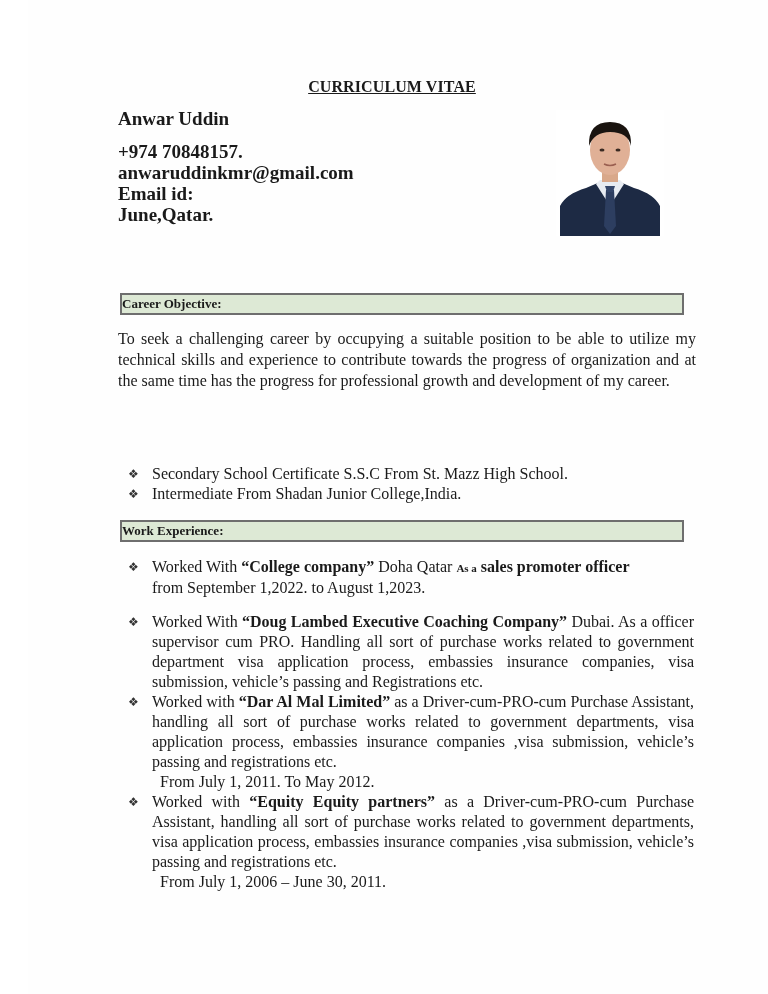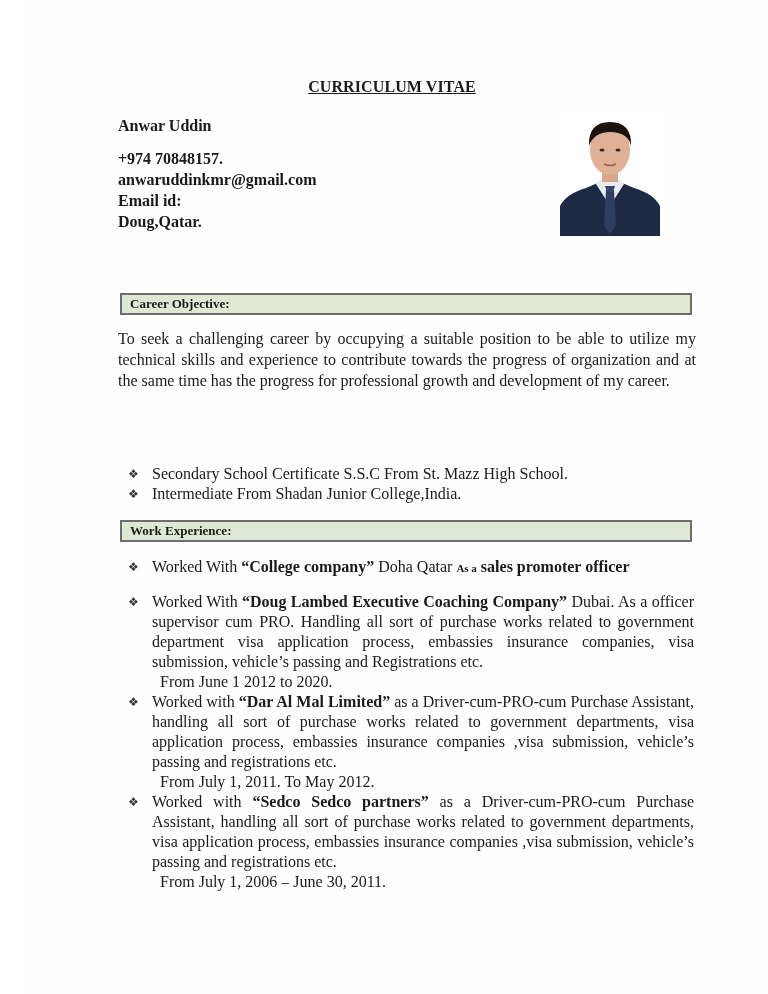--- a/index.html
+++ b/index.html
@@ -30,23 +30,23 @@
       text-align: center;
       font-weight: bold;
       font-size: 16px;
       text-decoration: underline;
       letter-spacing: 0.1px;
     }
     .title span { margin-left: 0; position: relative; left: -20px; }
     .contact {
       position: absolute;
       left: 90px;
-      top: 115px;
+      top: 108px;
       font-weight: bold;
-      font-size: 16px;
+      font-size: 19px;
       line-height: 21px;
     }
     .contact .gap { height: 12px; }
     .photo {
       position: absolute;
       left: 528px;
       top: 110px;
       width: 108px;
       height: 126px;
       background: #ffffff;
@@ -54,21 +54,21 @@
     .section-header {
       position: absolute;
       left: 92px;
       width: 560px;
       height: 18px;
       background: #dde9d5;
       border: 2px solid #6e6e6e;
       font-weight: bold;
       font-size: 13px;
       line-height: 18px;
-      padding-left: 8px;
+      padding-left: 0;
       box-sizing: content-box;
     }
     .para {
       position: absolute;
       left: 90px;
       width: 578px;
       font-size: 16px;
       line-height: 21px;
       text-align: justify;
     }
@@ -109,21 +109,21 @@
   <div class="title">
     <span>CURRICULUM VITAE</span>
   </div>
 
   <div class="contact">
     <div>Anwar Uddin</div>
     <div class="gap"></div>
     <div>+974 70848157.</div>
     <div>anwaruddinkmr@gmail.com</div>
     <div>Email id:</div>
-    <div>Doug,Qatar.</div>
+    <div>June,Qatar.</div>
   </div>
 
   <div class="photo">
     <svg width="108" height="126" viewBox="0 0 108 126">
       <rect x="0" y="0" width="108" height="126" fill="#ffffff"></rect>
 
       <path d="M4 126 L4 96 Q10 84 30 78 L44 72 L64 72 L78 78 Q98 84 104 96 L104 126 Z" fill="#1d2a44"></path>
 
       <path d="M40 74 L54 96 L68 74 L64 70 L44 70 Z" fill="#e8ecf2"></path>
 
@@ -160,31 +160,31 @@
   </ul>
 
   <div class="section-header" style="top:520px;">
     <span>Work Experience:</span>
   </div>
 
   <ul class="bullets" style="top:557px;">
     <li style="margin-bottom:14px;">
       <span class="bullet-icon">❖</span>
       <span>Worked  With </span><b>“College company”</b><span> Doha Qatar </span><span class="small-caps">As a</span><b> sales promoter officer</b>
+      <span class="period" style="padding-left:0;">from September 1,2022. to August 1,2023.</span>
     </li>
     <li>
       <span class="bullet-icon">❖</span>
       <span>Worked With </span><b>“Doug Lambed Executive Coaching Company”</b><span> Dubai. As a officer supervisor cum PRO. Handling all sort of purchase works related to government department visa application process, embassies insurance companies, visa submission, vehicle’s passing and Registrations etc.</span>
-      <span class="period">From June 1 2012 to 2020.</span>
     </li>
     <li>
       <span class="bullet-icon">❖</span>
       <span>Worked with </span><b>“Dar Al Mal Limited”</b><span> as a Driver-cum-PRO-cum Purchase Assistant, handling all sort of purchase works related to government departments, visa application process, embassies insurance companies ,visa submission, vehicle’s passing and registrations etc.</span>
       <span class="period">From July 1, 2011. To May 2012.</span>
     </li>
     <li>
       <span class="bullet-icon">❖</span>
-      <span>Worked with </span><b>“Sedco Sedco partners”</b><span> as a Driver-cum-PRO-cum Purchase Assistant, handling all sort of purchase works related to government departments, visa application process, embassies insurance companies ,visa submission, vehicle’s passing and registrations etc.</span>
+      <span>Worked with </span><b>“Equity Equity partners”</b><span> as a Driver-cum-PRO-cum Purchase Assistant, handling all sort of purchase works related to government departments, visa application process, embassies insurance companies ,visa submission, vehicle’s passing and registrations etc.</span>
       <span class="period">From July 1, 2006 – June 30, 2011.</span>
     </li>
   </ul>
 
 </div>
 
 </body></html>

